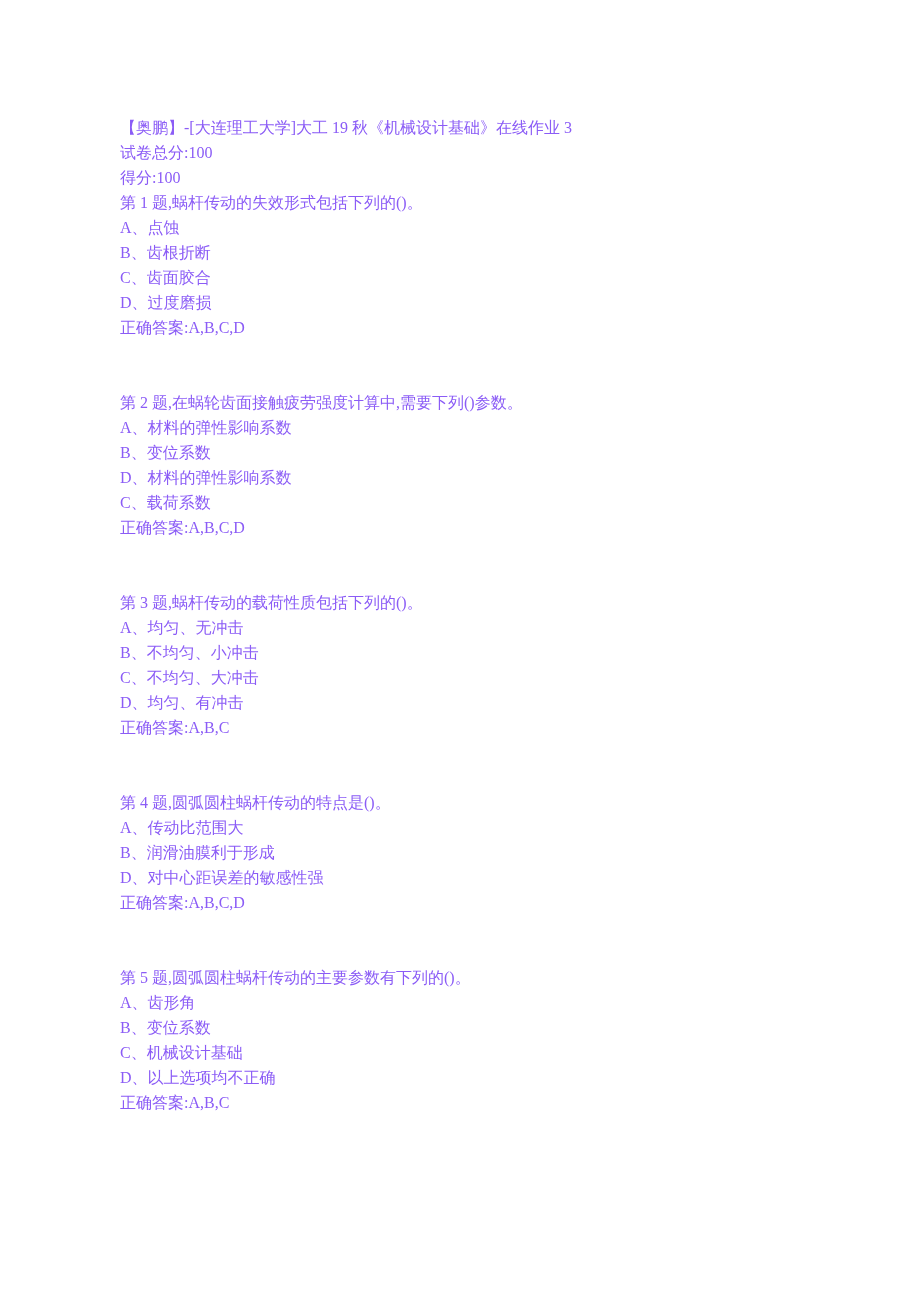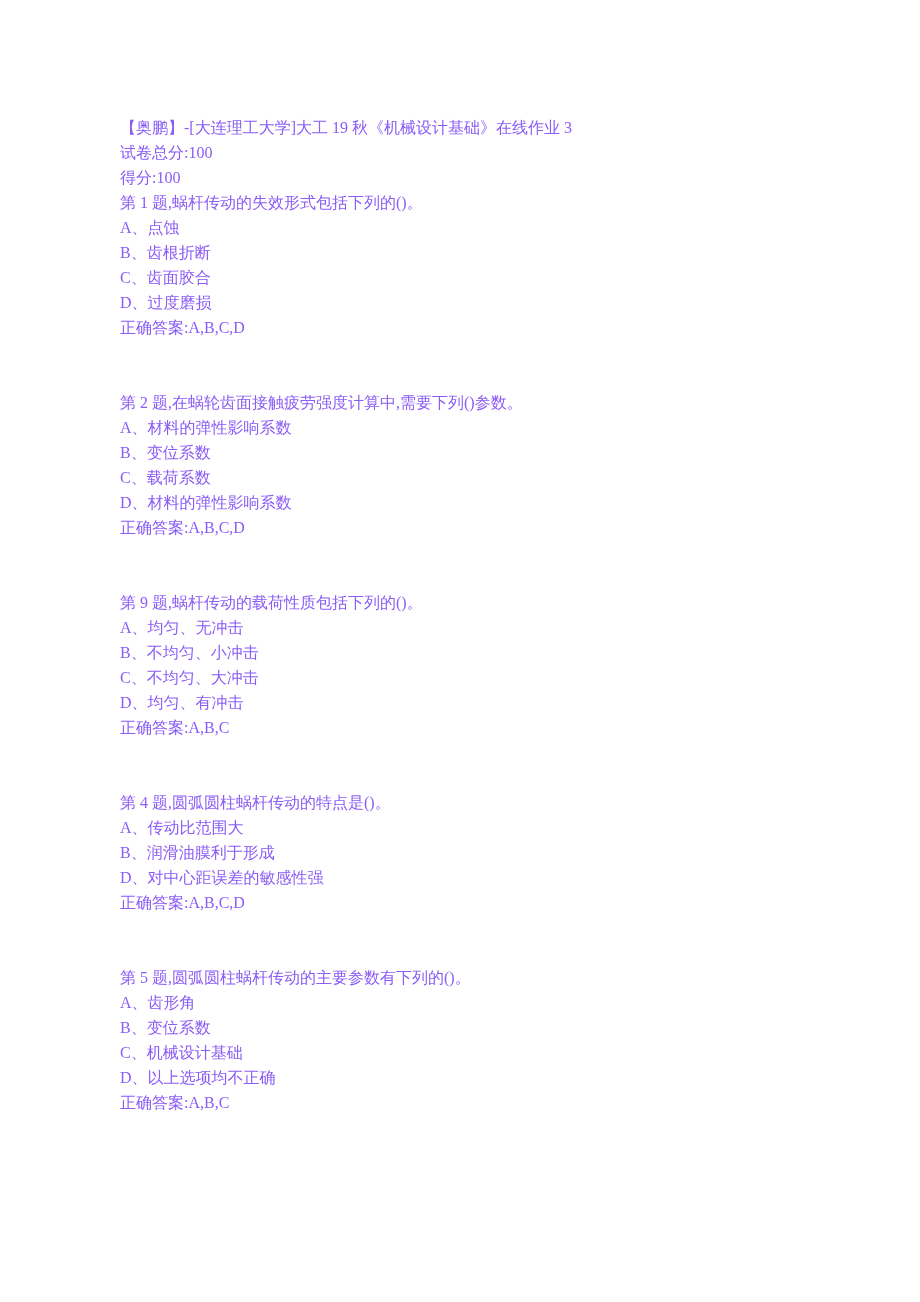--- a/index.html
+++ b/index.html
@@ -48,29 +48,29 @@
     <div class="line">D、过度磨损</div>
     <div class="line">正确答案:A,B,C,D</div>
   </div>
 
   <div class="spacer"></div>
 
   <div>
     <div class="line">第 2 题,在蜗轮齿面接触疲劳强度计算中,需要下列()参数。</div>
     <div class="line">A、材料的弹性影响系数</div>
     <div class="line">B、变位系数</div>
+    <div class="line">D、材料的弹性影响系数</div>
     <div class="line">C、载荷系数</div>
-    <div class="line">D、材料的弹性影响系数</div>
     <div class="line">正确答案:A,B,C,D</div>
   </div>
 
   <div class="spacer"></div>
 
   <div>
-    <div class="line">第 9 题,蜗杆传动的载荷性质包括下列的()。</div>
+    <div class="line">第 3 题,蜗杆传动的载荷性质包括下列的()。</div>
     <div class="line">A、均匀、无冲击</div>
     <div class="line">B、不均匀、小冲击</div>
     <div class="line">C、不均匀、大冲击</div>
     <div class="line">D、均匀、有冲击</div>
     <div class="line">正确答案:A,B,C</div>
   </div>
 
   <div class="spacer"></div>
 
   <div>

